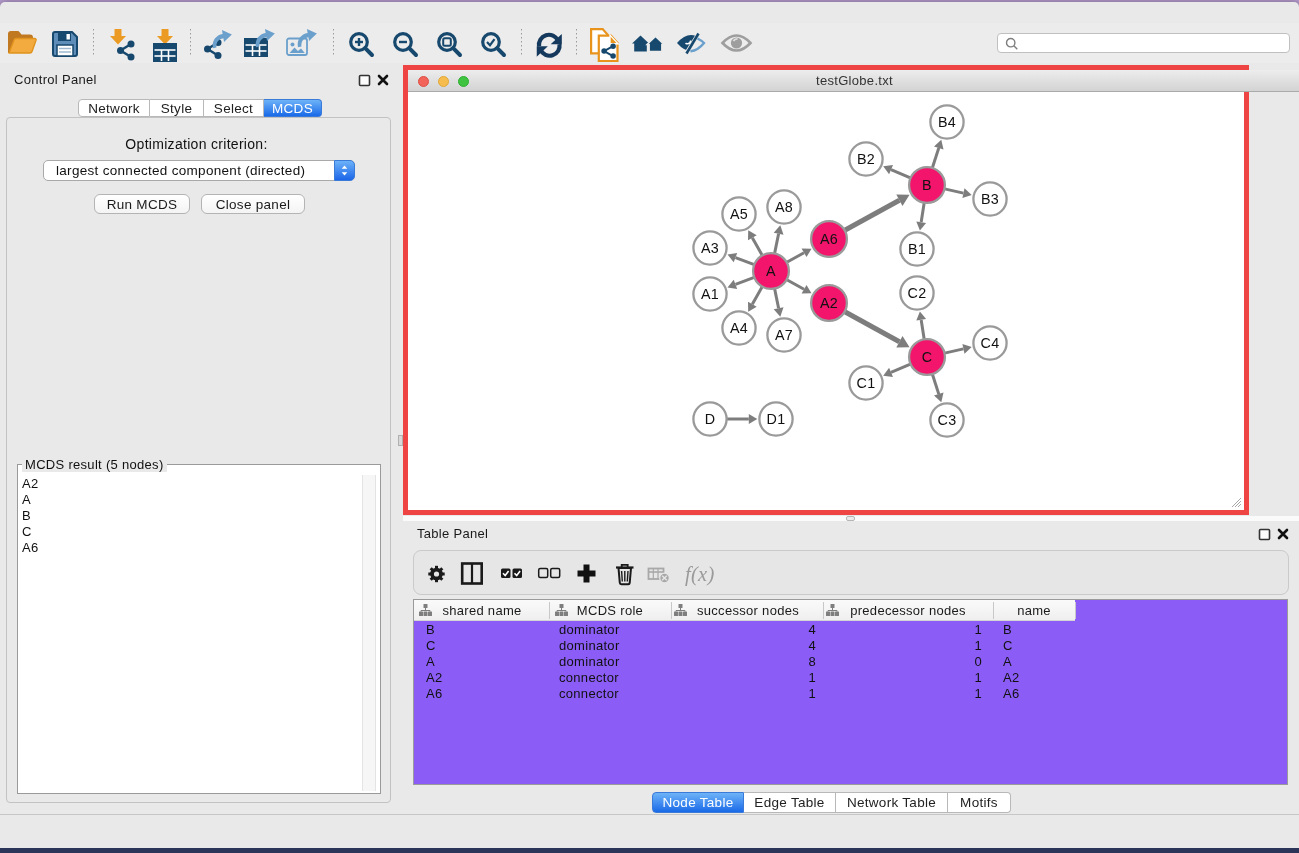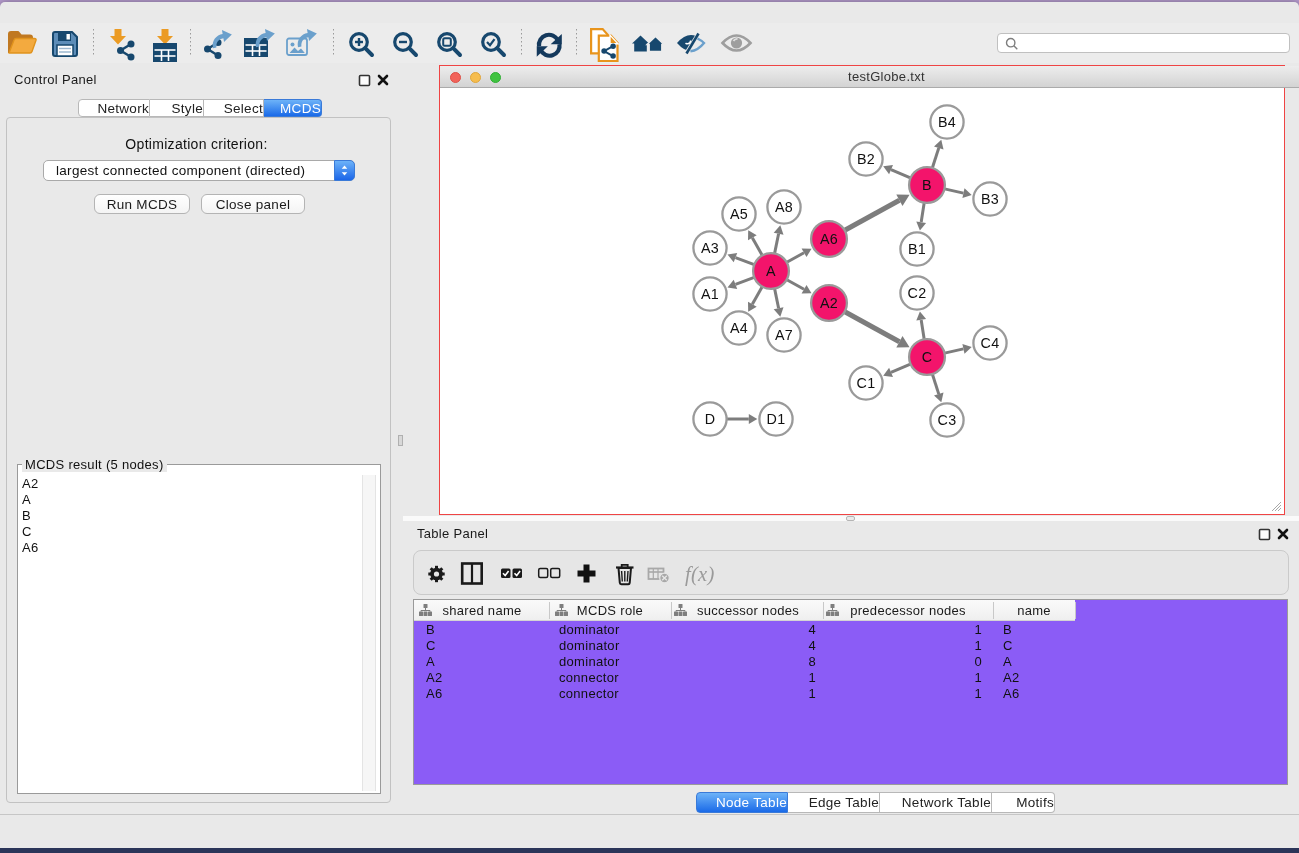--- a/index.html
+++ b/index.html
@@ -13,30 +13,30 @@
 #titlebar { position:absolute; left:0; top:0; width:1299px; height:20px; background:linear-gradient(#eeeeee,#d7d7d7); border-bottom:1px solid #b7b7b7; border-radius:5px 5px 0 0; }
 #titlebar .tl { position:absolute; top:4px; width:12px; height:12px; border-radius:50%; }
 #apptitle { position:absolute; top:3px; width:100%; text-align:center; font-size:13px; color:#4a4a4a; }
 
 #toolbar { position:absolute; left:0; top:21px; width:1299px; height:40px; background:#ececec; }
 
 #search { position:absolute; left:997px; top:31px; width:293px; height:20px; background:#fff; border:1px solid #c0c0c0; border-radius:4px; }
 
 #ctrlhead { position:absolute; left:14px; top:70px; font-size:13px; color:#1a1a1a; }
 #ctrltabs { position:absolute; left:78px; top:97px; height:19px; }
-.tab { float:left; height:18px; line-height:17px; background:#fff; border:1px solid #b8b8b8; border-left:none; font-size:13.5px; color:#222; text-align:right; }
+.tab { float:left; height:18px; line-height:17px; background:#fff; border:1px solid #b8b8b8; border-left:none; font-size:13.5px; color:#222; text-align:center; }
 .tab.first { border-left:1px solid #b8b8b8; border-radius:4px 0 0 4px; }
 .tab.last { border-radius:0 4px 4px 0; }
 .tab.sel { background:linear-gradient(#6db3f8,#1a6ae8); color:#fff; border-color:#3a7ad8; }
 #ctrlpane { position:absolute; left:6px; top:115px; width:385px; height:686px; background:#e9e9e9; border:1px solid #c2c2c2; border-radius:4px; }
 
 #tphead { position:absolute; left:417px; top:524px; font-size:13px; }
 #tptools { position:absolute; left:413px; top:548px; width:876px; height:45px; background:#e6e6e6; border:1px solid #cacaca; border-radius:8px; }
 #tptable { position:absolute; left:413px; top:597px; width:875px; height:186px; background:#8b5cf6; border:1px solid #9a9a9a; }
-#tptabs { position:absolute; left:696px; top:790px; height:21px;border-radius:10px; }
+#tptabs { position:absolute; left:652px; top:790px; height:21px;border-radius:10px; }
 #tptabs .tab { height:21px; line-height:20px; }
 
 #statline { position:absolute; left:0; top:812px; width:1299px; height:1px; background:#c6c6c6; }
 #statbar { position:absolute; left:0; top:813px; width:1299px; height:35px; background:#ececec; }
 </style>
 </head>
 <body>
 <div id="appwin">
   <div id="toolbar">
     <svg class="abs" style="left:0;top:0;" width="770" height="40" viewBox="0 0 770 40">
@@ -212,21 +212,21 @@
     <div class="abs" style="left:4px;top:11px;font-size:13px;line-height:16px;color:#111;">A2<br>A<br>B<br>C<br>A6</div>
   </div>
   <div class="abs" style="left:22px;top:455px;background:#e9e9e9;padding:0 3px;font-size:13px;color:#111;">MCDS result (5 nodes)</div>
   <div id="ctrltabs">
     <div class="tab first" style="width:72px;">Network</div>
       <div class="tab" style="width:54px;">Style</div>
       <div class="tab" style="width:60px;">Select</div>
       <div class="tab sel last" style="width:58px;">MCDS</div>
   </div>
 
-  <div class="abs" style="left:403px;top:63px;width:846px;height:450px;border:1px solid #ef4444;background:#fff;margin-left:36px;">
+  <div class="abs" style="left:403px;top:63px;width:846px;height:450px;border:5px solid #ef4444;background:#fff;">
     <div class="abs" style="left:0;top:0;width:893px;height:22px;background:linear-gradient(#ededed,#d3d3d3);border-bottom:1px solid #ababab;">
       <span class="abs" style="left:10px;top:5.5px;width:11px;height:11px;border-radius:50%;background:#f2635a;border:1px solid #dd4f46;"></span>
       <span class="abs" style="left:30px;top:5.5px;width:11px;height:11px;border-radius:50%;background:#f6bd4e;border:1px solid #e0a63a;"></span>
       <span class="abs" style="left:50px;top:5.5px;width:11px;height:11px;border-radius:50%;background:#40c340;border:1px solid #2fae33;"></span>
       <div class="abs" style="left:0;top:3px;width:100%;text-align:center;font-size:13px;color:#333;">testGlobe.txt</div>
     </div>
     <svg class="abs" style="right:2px;bottom:2px;" width="12" height="12" viewBox="0 0 12 12">
       <g stroke="#a8a8a8" stroke-width="1">
           <line x1="2" y1="11" x2="11" y2="2"></line>
           <line x1="5" y1="11" x2="11" y2="5"></line>

